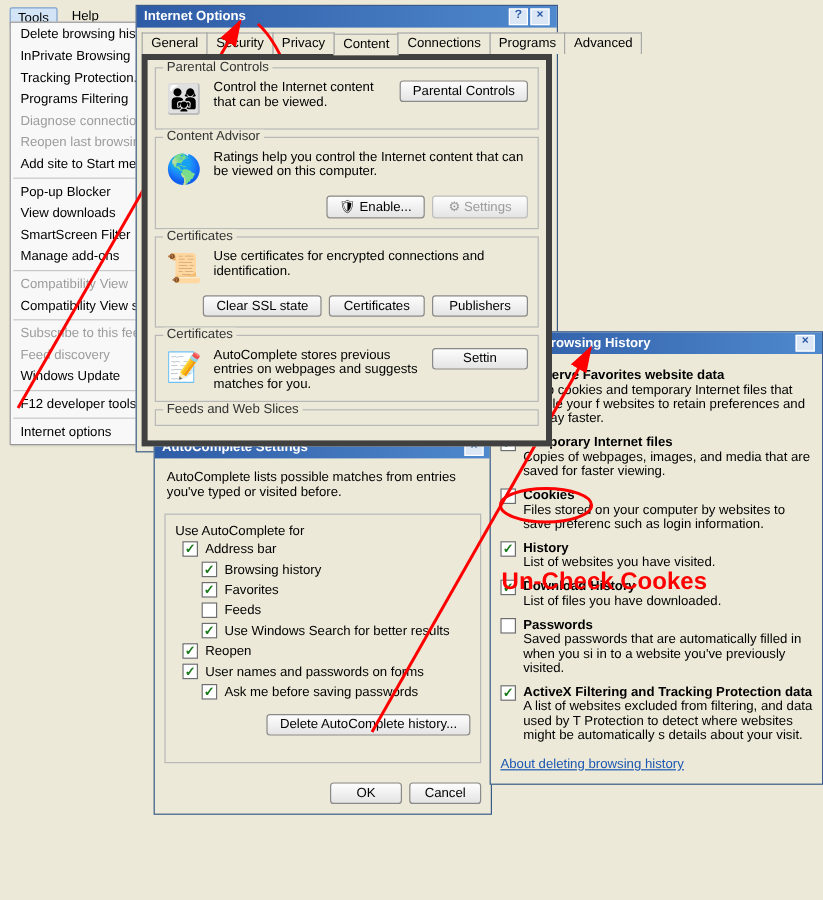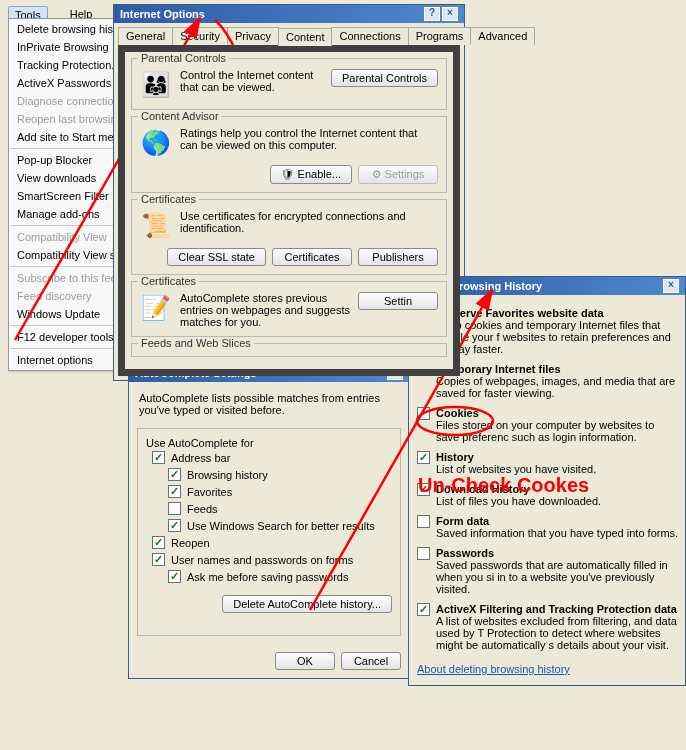--- a/index.html
+++ b/index.html
@@ -12,21 +12,21 @@
     background: #ece9d8;
     position: relative;
     overflow: hidden;
     color: #000;
   }
   
   .menu-bar {
     position: absolute;
     left: 8px; top: 6px;
     display: flex;
-    gap: 16px;
+    gap: 6px;
     justify-content: center;
   }
   .menu-bar span {
     padding: 2px 6px;
   }
   .menu-bar .sel {
     background: #d4e4f7;
     border: 1px solid #7da2ce;
     border-radius: 2px;
   }
@@ -87,21 +87,21 @@
     margin-right: -1px;
     color:#000;
   }
   .tab.active {
     background:#ece9d8;
     position:relative;top:1px;
     border-bottom:1px solid #ece9d8;
     z-index:2;
   }
   .tab-page {
-    border: 7px solid #404040;
+    border: 5px solid #404040;
     margin: 0 4px 4px 4px;
     padding: 6px;
     background:#ece9d8;
     position:relative;
     z-index:1;
   }
   .grp {
     border: 1px solid #b8b8b8;
     margin-bottom: 6px;
     padding: 10px 8px 8px 8px;
@@ -178,21 +178,21 @@
 
 <div class="menu-bar">
   <span class="sel">Tools</span>
   <span>Help</span>
 </div>
 
 <div class="tools-dropdown" id="tools-dd">
     <div class="mi">Delete browsing histo</div>
     <div class="mi">InPrivate Browsing</div>
     <div class="mi">Tracking Protection.</div>
-    <div class="mi">ActiveX Passwords</div>
+    <div class="mi">Programs Filtering</div>
     <div class="mi disabled">Diagnose connection</div>
     <div class="mi disabled">Reopen last browsini</div>
     <div class="mi">Add site to Start men</div>
     <div class="sep"></div>
     <div class="mi">Pop-up Blocker</div>
     <div class="mi">View downloads</div>
     <div class="mi">SmartScreen Filter</div>
     <div class="mi">Manage add-ons</div>
     <div class="sep"></div>
     <div class="mi disabled">Compatibility View</div>
@@ -376,27 +376,20 @@
       <div class="dbh-item">
         <span class="cb">✓</span>
         <div style="flex: 1 1 0%;">
           <div class="lbl">Download History</div>
           <div class="exp">List of files you have downloaded.</div>
         </div>
       </div>
       <div class="dbh-item">
         <span class="cb"></span>
         <div style="flex: 1 1 0%;">
-          <div class="lbl">Form data</div>
-          <div class="exp">Saved information that you have typed into forms.</div>
-        </div>
-      </div>
-      <div class="dbh-item">
-        <span class="cb"></span>
-        <div style="flex: 1 1 0%;">
           <div class="lbl">Passwords</div>
           <div class="exp">Saved passwords that are automatically filled in when you si in to a website you've previously visited.</div>
         </div>
       </div>
       <div class="dbh-item">
         <span class="cb">✓</span>
         <div style="flex: 1 1 0%;">
           <div class="lbl">ActiveX Filtering and Tracking Protection data</div>
           <div class="exp">A list of websites excluded from filtering, and data used by T Protection to detect where websites might be automatically s details about your visit.</div>
         </div>

